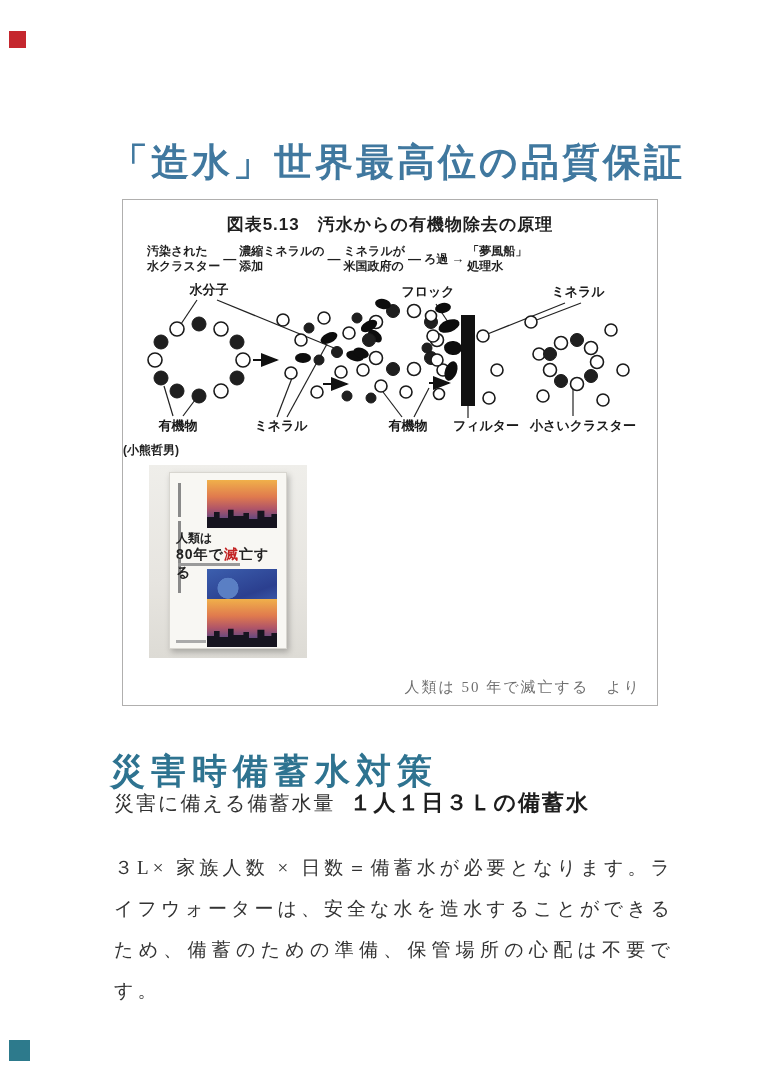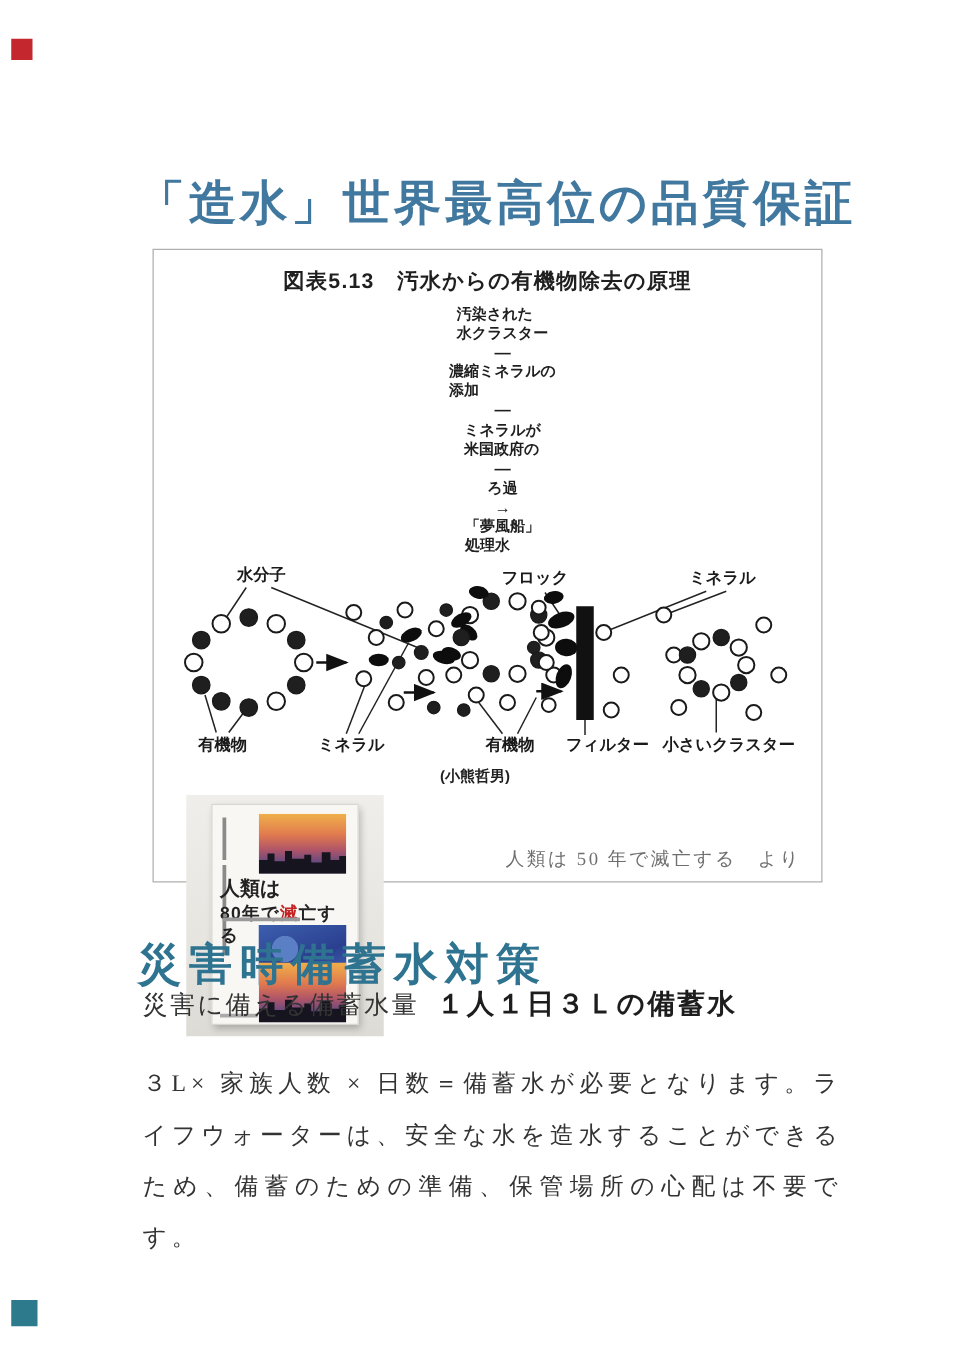--- a/index.html
+++ b/index.html
@@ -23,27 +23,27 @@
     border:1px solid #b0afae;background:#ffffff;box-sizing:border-box;margin-top:16px;
   }
   .fig-title{
     margin-top:13px;text-align:center;
     font-family:"Liberation Sans","DejaVu Sans",sans-serif;
     font-weight:bold;font-size:17px;letter-spacing:1px;color:#1f1f1f;
   }
   .flow-row{
     margin:8px 0 0 24px;display:flex;align-items:center;
     font-family:"Liberation Sans","DejaVu Sans",sans-serif;
-    font-weight:bold;font-size:12px;line-height:1.25;color:#1f1f1f;flex-direction:column;
+    font-weight:bold;font-size:12px;line-height:1.25;color:#1f1f1f;
   }
   .flow-step{display:flex;flex-direction:column;}
   .flow-sep{margin:0 3px;font-size:13px;}
   .diagram-wrap{margin:4px 0 0 8px;}
   .fig-credit{
-    margin:0 20px 0 0;text-align:center;
+    margin:0 20px 0 0;text-align:left;
     font-family:"Liberation Sans","DejaVu Sans",sans-serif;
     font-weight:bold;font-size:12px;color:#1f1f1f;
   }
   .fig-columns{display:flex;padding:4px 16px 0 20px;}
   .fig-text{
     width:352px;font-size:21px;line-height:28px;letter-spacing:7px;
     text-align:justify;color:#333;
   }
   .fig-text strong{font-weight:bold;color:#111;}
 
@@ -69,21 +69,21 @@
   .sunset{position:absolute;inset:0;background:linear-gradient(180deg,#f0b04a 0%,#e07a4e 35%,#b05568 60%,#6a4a7e 80%,#2c2340 100%);}
   .skyline{
     position:absolute;left:0;right:0;bottom:0;height:42%;background:#16141f;
     clip-path:polygon(0 100%,0 45%,10% 45%,10% 20%,18% 20%,18% 50%,30% 50%,30% 10%,38% 10%,38% 40%,52% 40%,52% 25%,60% 25%,60% 55%,72% 55%,72% 15%,82% 15%,82% 45%,92% 45%,92% 30%,100% 30%,100% 100%);
   }
   .book-title{
     position:absolute;left:6px;top:58px;width:108px;
     font-family:"Liberation Sans","DejaVu Sans",sans-serif;
     font-weight:bold;color:#222;line-height:1.25;
   }
-  .book-title .t1{font-size:16px;display:block;}
+  .book-title .t1{font-size:12px;display:block;}
   .book-title .t2{font-size:14px;display:block;letter-spacing:1px;}
   .book-title .red{color:#c22222;}
   .book-subtitle-bar{position:absolute;left:8px;top:90px;width:62px;height:3px;background:#9a9a9a;}
   .book-pub-bar{position:absolute;left:6px;bottom:5px;width:30px;height:3px;background:#aaa;}
 
   .source-caption{
     position:absolute;right:16px;bottom:8px;
     font-size:15px;letter-spacing:2px;color:#6f6f6f;
   }
 

